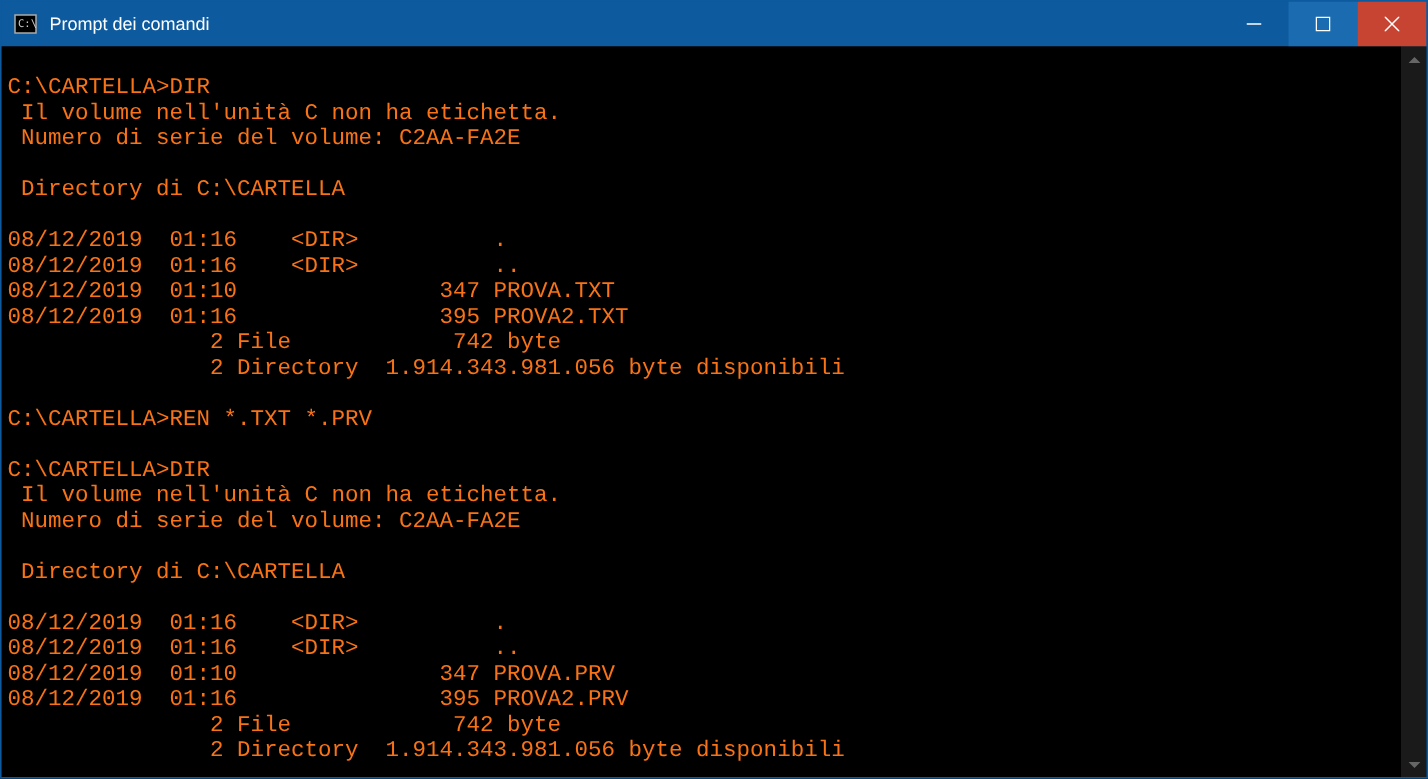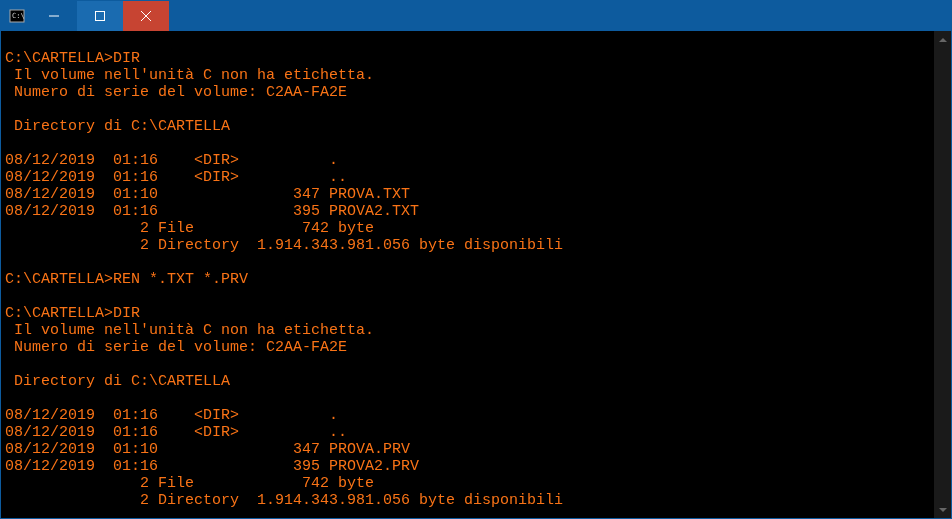--- a/index.html
+++ b/index.html
@@ -101,20 +101,21 @@
 </head>
 <body>
 
 <div class="titlebar">
   <span class="titlebar-icon">
     <svg viewBox="0 0 16 16">
       <rect x="1" y="2" width="14" height="12" fill="#000" stroke="#aaa" stroke-width="1"></rect>
       <text x="3" y="10" font-size="7" fill="#ccc" font-family="monospace">C:\</text>
     </svg>
   </span>
+  <span class="titlebar-title">Prompt dei comandi</span>
   <div class="titlebar-controls">
     <div class="titlebar-btn minimize">
       <svg viewBox="0 0 10 10">
           <line x1="0" y1="5" x2="10" y2="5"></line>
         </svg>
     </div>
     <div class="titlebar-btn maximize">
       <svg viewBox="0 0 10 10">
           <rect x="0.5" y="0.5" width="9" height="9"></rect>
         </svg>

